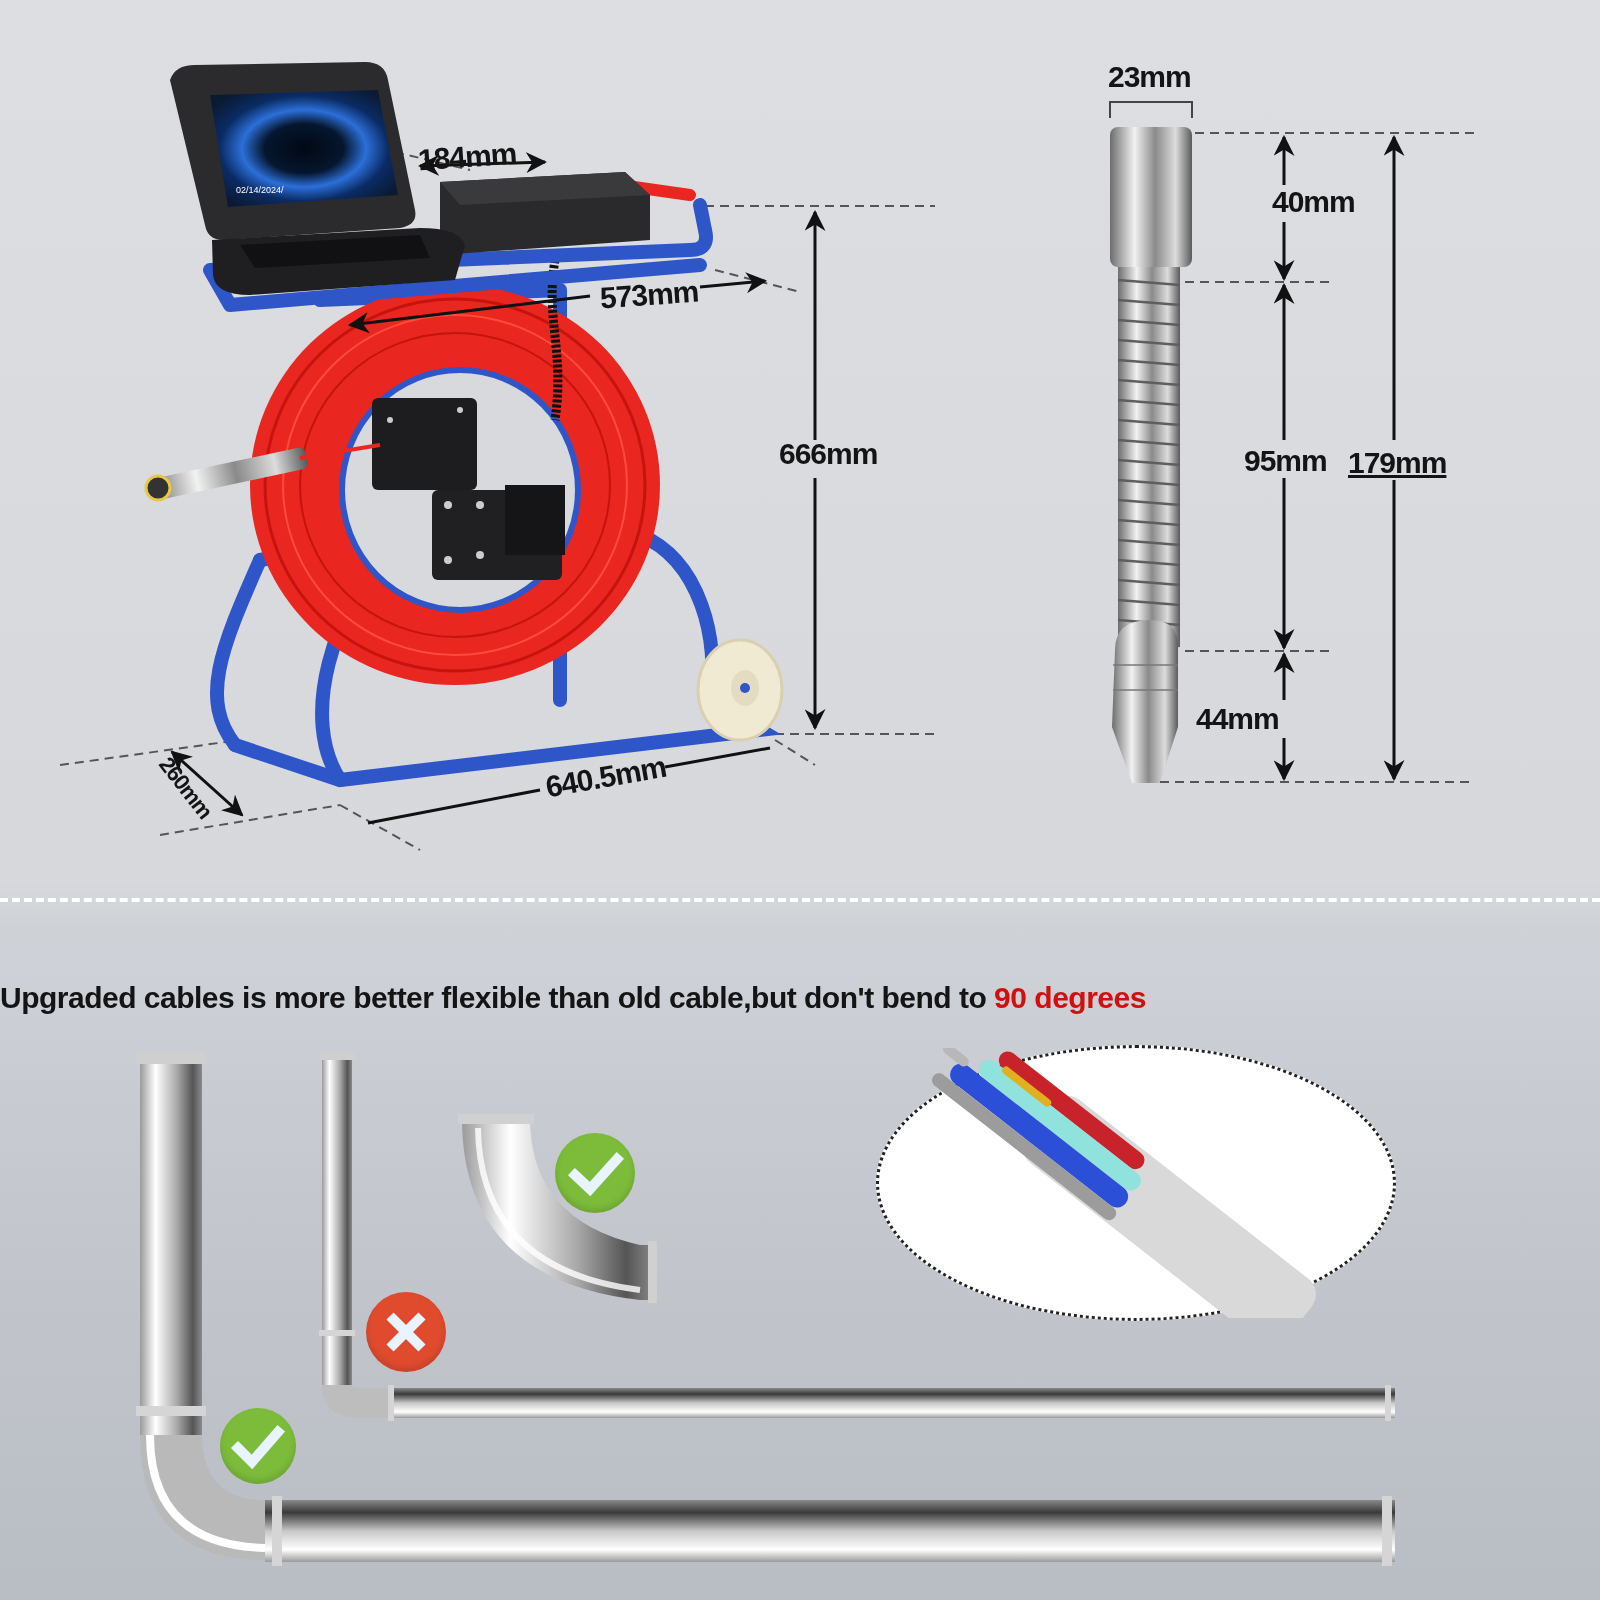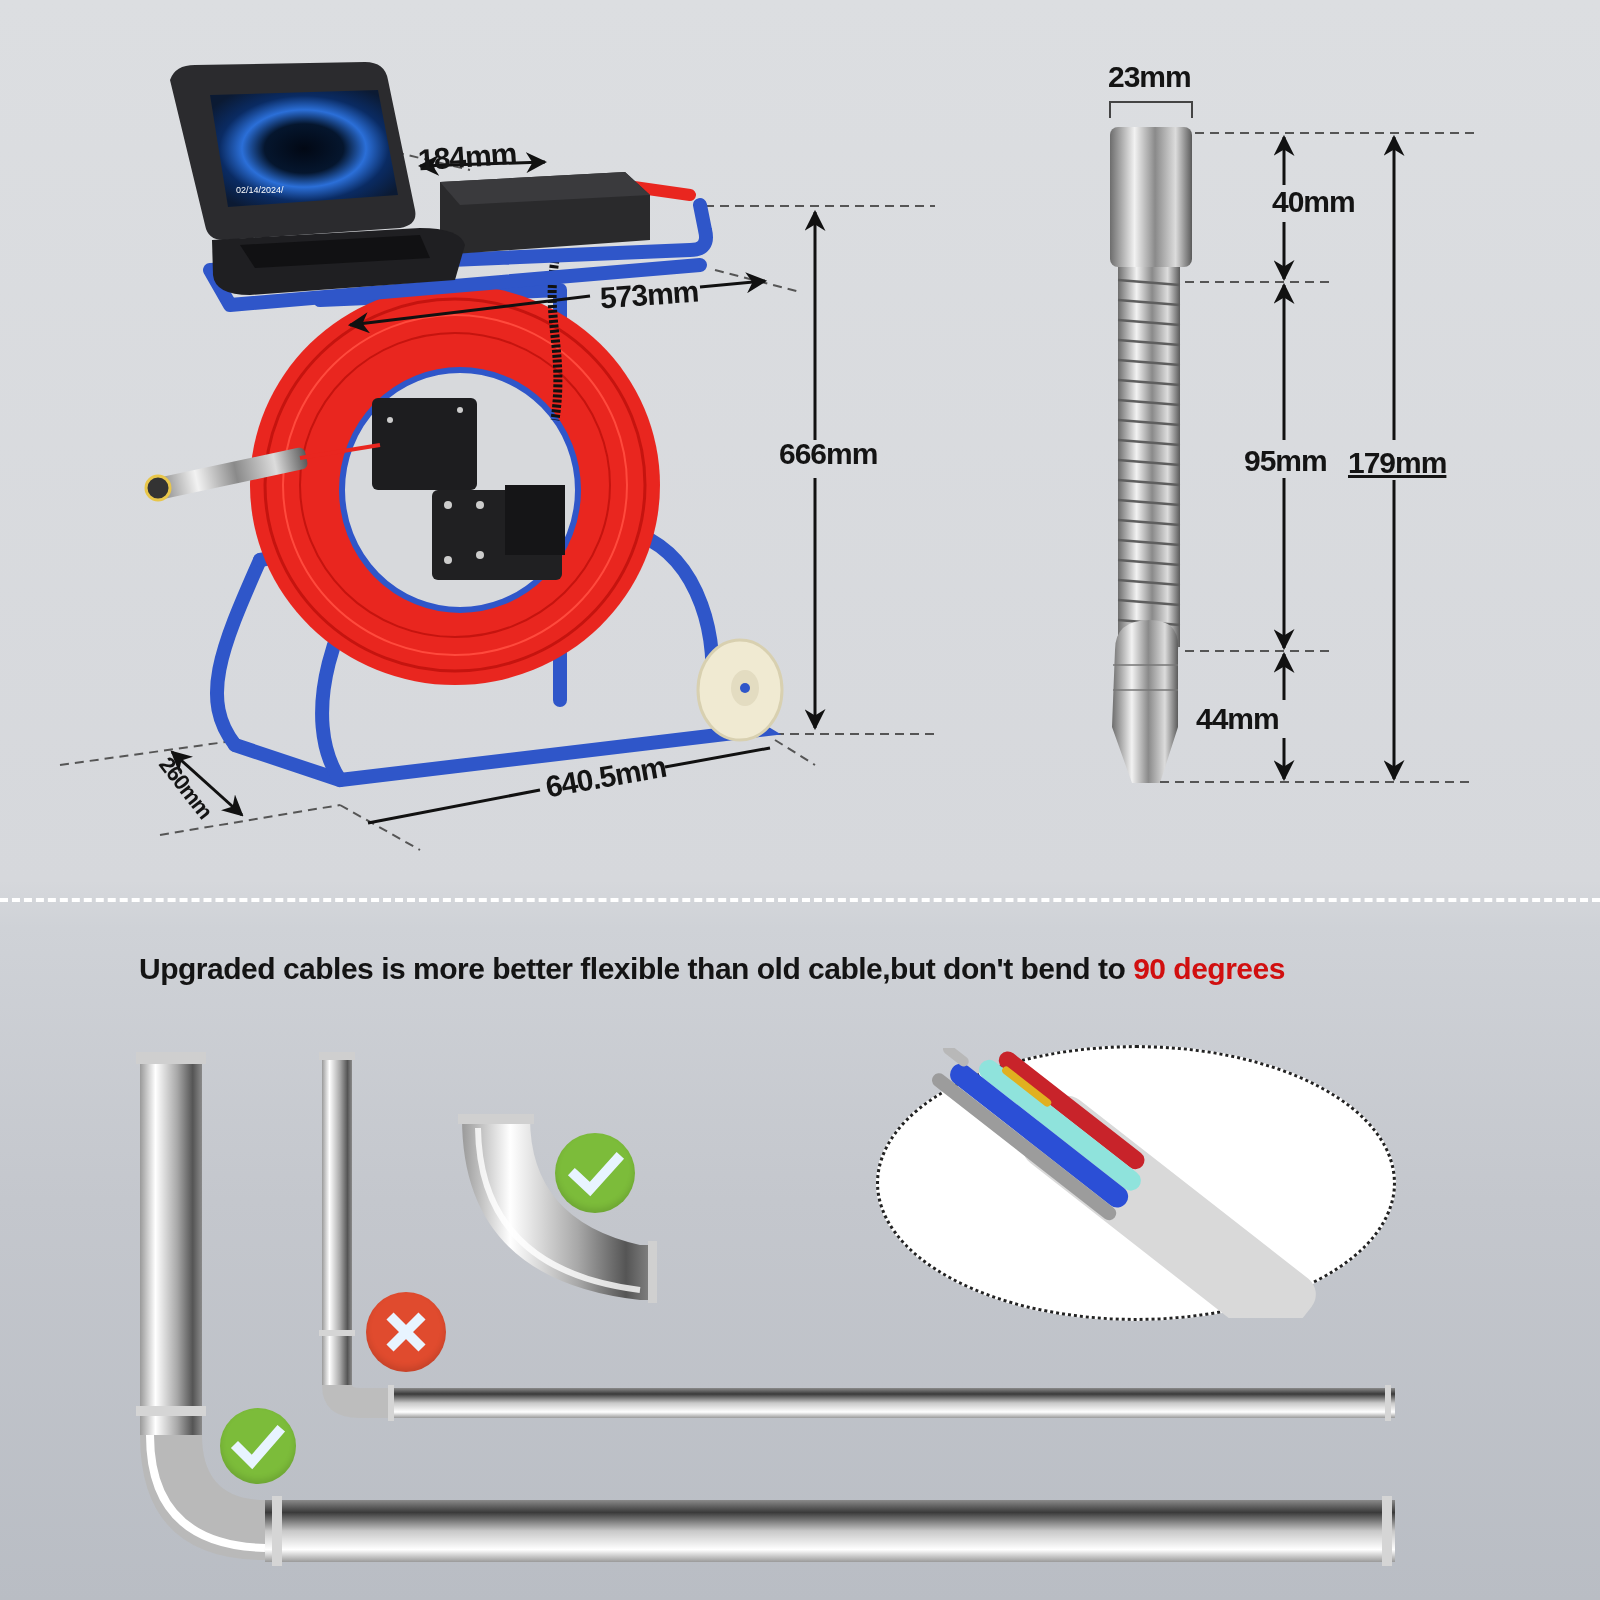--- a/index.html
+++ b/index.html
@@ -1,21 +1,21 @@
 <!DOCTYPE html>
 <html><head>
 <meta charset="utf-8">
 <style>
   html, body { margin:0; padding:0; }
   body { width:1600px; height:1600px; position:relative; overflow:hidden;
     font-family: "Liberation Sans", "DejaVu Sans", sans-serif;
     background: linear-gradient(180deg, #dcdee1 0%, #d6d8dc 55%, #cfd2d7 58%, #c4c7cd 75%, #b9bdc4 100%); }
   .dim { position:absolute; font-weight:bold; color:#141414; font-size:30px; letter-spacing:-1px; white-space:nowrap; font-family:"Liberation Sans Narrow","Liberation Sans",sans-serif; }
   .divider { position:absolute; left:0; top:898px; width:1600px; height:0; border-top:4px dashed #ffffff; }
-  .headline { position:absolute; left:0; width:1424px; top:952px; text-align:center; font-size:30px; font-weight:bold; color:#141414; letter-spacing:-0.5px; }
+  .headline { position:absolute; left:0; width:1424px; top:981px; text-align:left; font-size:30px; font-weight:bold; color:#141414; letter-spacing:-0.5px; }
   .headline .accent { color:#d10f0f; }
   svg { position:absolute; left:0; top:0; }
   .badge { position:absolute; border-radius:50%; display:flex; align-items:center; justify-content:center; }
   .badge.ok { background:#7cbc3a; box-shadow: inset 0 -4px 6px rgba(0,0,0,0.12); }
   .badge.no { background:#e04b2e; box-shadow: inset 0 -4px 6px rgba(0,0,0,0.12); }
   .zoom-oval { position:absolute; left:876px; top:1045px; width:514px; height:270px; border-radius:50%; background:#ffffff; border:3px dotted #222; }
 </style>
 </head>
 <body>
 

